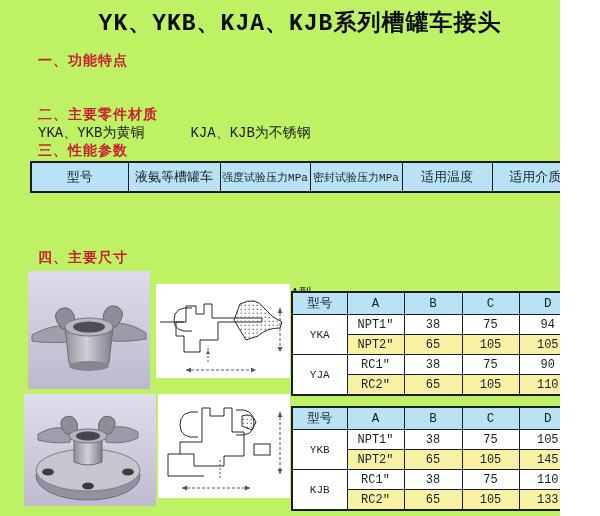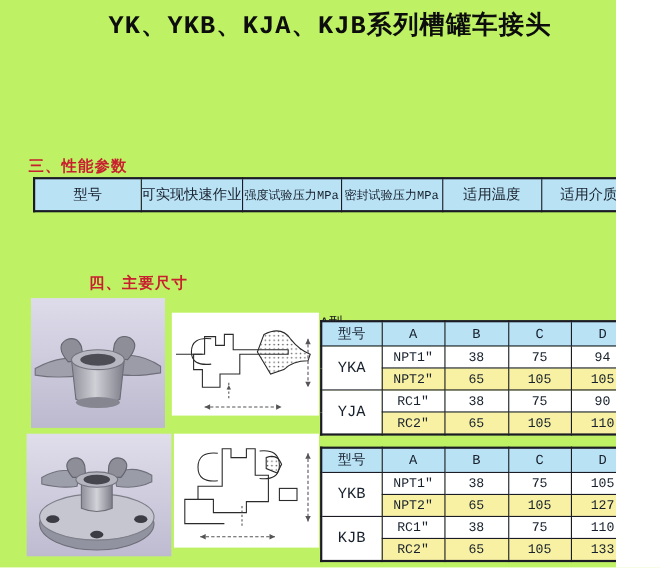--- a/index.html
+++ b/index.html
@@ -35,57 +35,62 @@
 
   .dim-label{font-size:13px;color:#1d1d1d;}
   table.dim-table{width:287px;border:2px solid #1b1b26;}
   table.dim-table th,table.dim-table td{
     border:1px solid #1b1b26;text-align:center;vertical-align:middle;
     padding:0;color:#17202c;
   }
   table.dim-table th{background:#b9e2f5;font-size:12.5px;font-weight:normal;height:21px;}
   table.dim-table td{font-size:12px;height:19px;background:#ffffff;}
   table.dim-table tr.ry td{background:#f8f1a3;}
-  table.dim-table td.model{background:#ffffff;font-size:14px;}
+  table.dim-table td.model{background:#ffffff;font-size:11px;}
 
   .img-box{line-height:0;}
 </style>
 </head>
 <body>
 
 <div class="page">
 
   <div class="abs page-title">YK、YKB、KJA、KJB系列槽罐车接头</div>
 
-
-
-  <div class="abs sec-heading" style="left:26px;top:142px;">三、性能参数</div>
+  <div class="abs sec-heading" style="left:38px;top:52px;">一、功能特点</div>
+
+  <div class="abs sec-heading" style="left:38px;top:106px;">二、主要零件材质</div>
+  <div class="abs materials-line" style="top:124px;">
+    <span>YKA、YKB为黄铜</span><span class="gap"></span><span>KJA、KJB为不锈钢</span>
+  </div>
+
+  <div class="abs sec-heading" style="left:38px;top:142px;">三、性能参数</div>
 
   <table class="abs perf-table">
     <colgroup>
         <col style="width:97px">
         <col style="width:92px">
         <col style="width:90px">
         <col style="width:92px">
         <col style="width:90px">
         <col style="width:87px">
       </colgroup>
     <tbody>
         <tr>
       <th>型号</th>
-      <th>可实现快速作业</th>
+      <th>液氨等槽罐车</th>
       <th class="sm">强度试验压力MPa</th>
       <th class="sm">密封试验压力MPa</th>
       <th>适用温度</th>
       <th>适用介质</th>
     </tr>
   </tbody>
     </table>
 
-  <div class="abs sec-heading" style="left:38px;top:249px;margin-left:43px;">四、主要尺寸</div>
+  <div class="abs sec-heading" style="left:38px;top:249px;">四、主要尺寸</div>
 
   <div class="abs img-box" style="left:28px;top:271px;">
     <svg width="122" height="118" viewBox="0 0 122 118">
       <defs>
         <linearGradient id="bgA" x1="0" y1="0" x2="0" y2="1">
           <stop offset="0" stop-color="#dedcea"></stop>
             <stop offset="1" stop-color="#bcb9cf"></stop>
         </linearGradient>
         <linearGradient id="mA" x1="0" y1="0" x2="1" y2="0">
           <stop offset="0" stop-color="#8e8f99"></stop>
@@ -250,21 +255,21 @@
       <td class="model" rowspan="2">YKB</td>
       <td>NPT1"</td>
       <td>38</td>
       <td>75</td>
       <td>105</td>
     </tr>
     <tr class="ry">
       <td>NPT2"</td>
       <td>65</td>
       <td>105</td>
-      <td>127</td>
+      <td>145</td>
     </tr>
     <tr>
       <td class="model" rowspan="2">KJB</td>
       <td>RC1"</td>
       <td>38</td>
       <td>75</td>
       <td>110</td>
     </tr>
     <tr class="ry">
       <td>RC2"</td>

